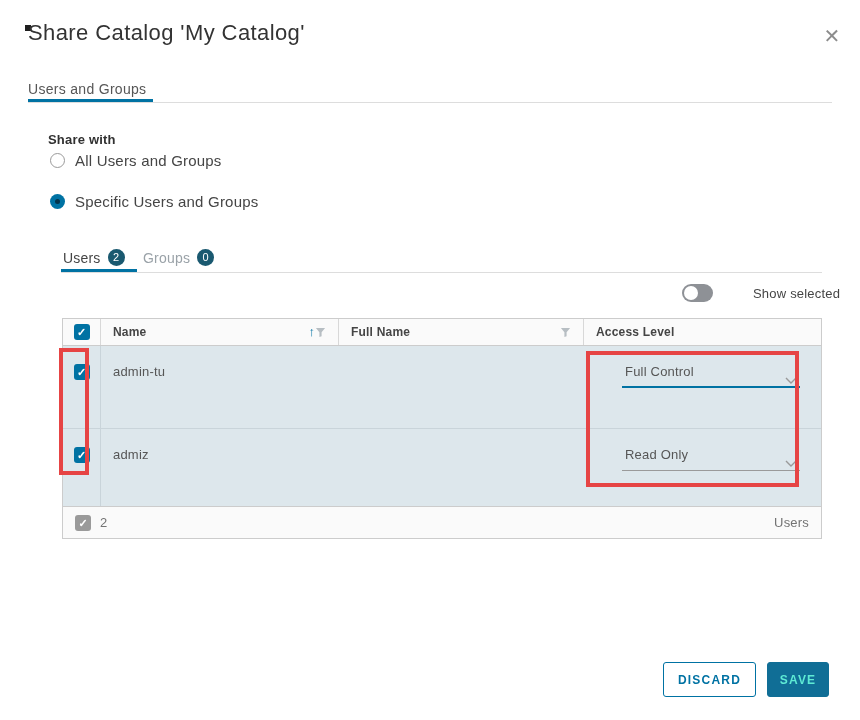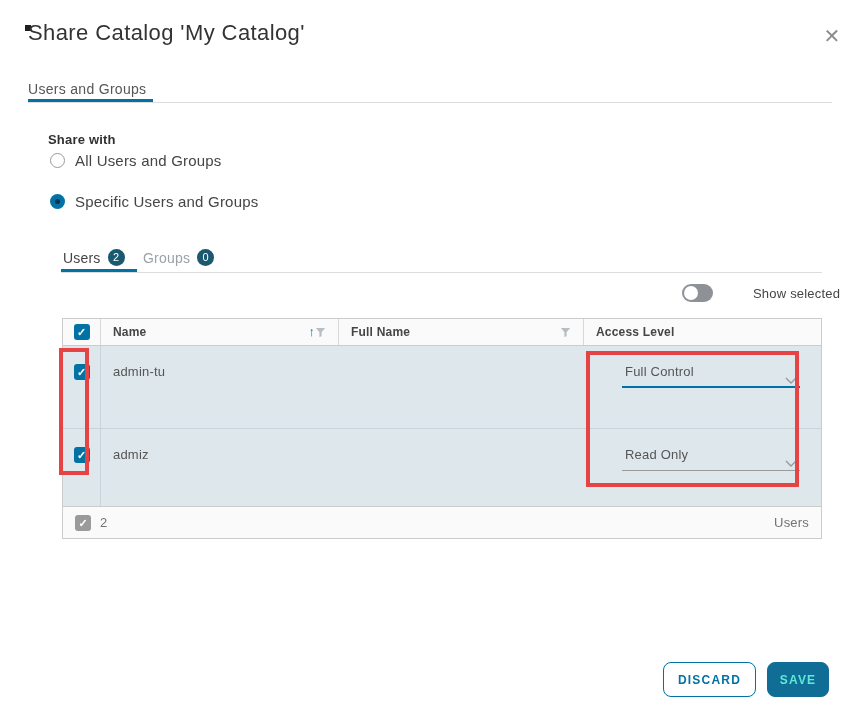--- a/index.html
+++ b/index.html
@@ -85,21 +85,21 @@
 
   .grid-footer{display:flex;align-items:center;height:32px;background:#fafafa;border-top:1px solid var(--border);padding:0 12px;}
   .grid-footer .cb{margin-right:9px;}
   .footer-count{font-size:13px;color:var(--text-gray);}
   .footer-entity{margin-left:auto;font-size:13px;color:var(--text-gray);letter-spacing:.2px;}
 
   .anno{border:4px solid var(--red);pointer-events:none;}
   .anno.box-checkboxes{left:59px;top:348px;width:30px;height:127px;}
   .anno.box-access{left:586px;top:351px;width:213px;height:136px;}
 
-  .btn{top:662px;height:35px;border-radius:8px;font-size:12px;font-weight:bold;
+  .btn{top:662px;height:35px;border-radius:3px;font-size:12px;font-weight:bold;
     letter-spacing:1.2px;text-align:center;cursor:pointer;font-family:"Liberation Sans",sans-serif;}
   .btn.discard{left:663px;width:93px;background:#fff;border:1px solid var(--accent);color:var(--accent);}
   .btn.save{left:767px;width:62px;background:var(--save-bg);border:1px solid var(--save-bg);color:#5eead4;}
 </style>
 </head>
 <body>
 
 <div class="page">
 
   <div class="abs artifact"></div>

